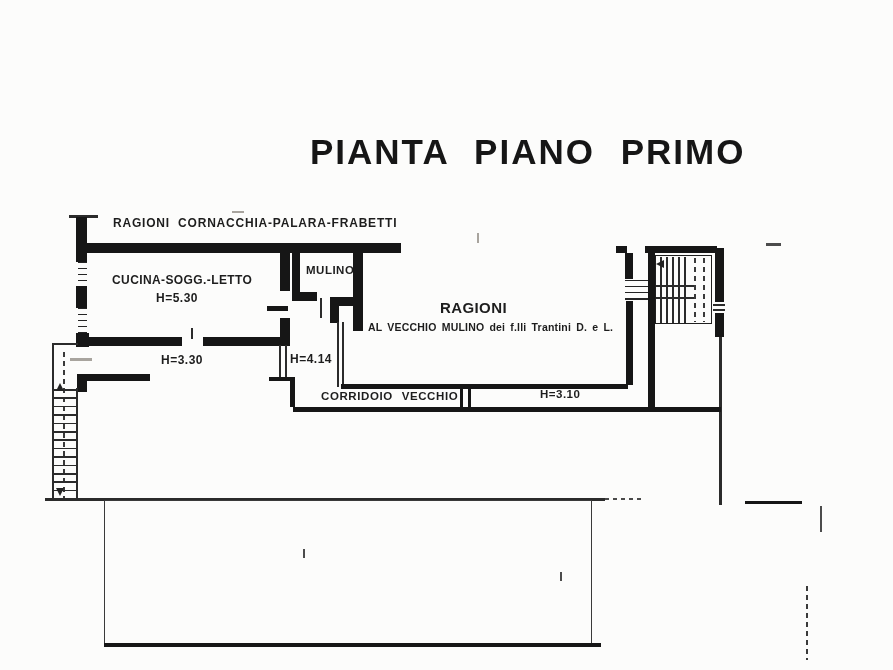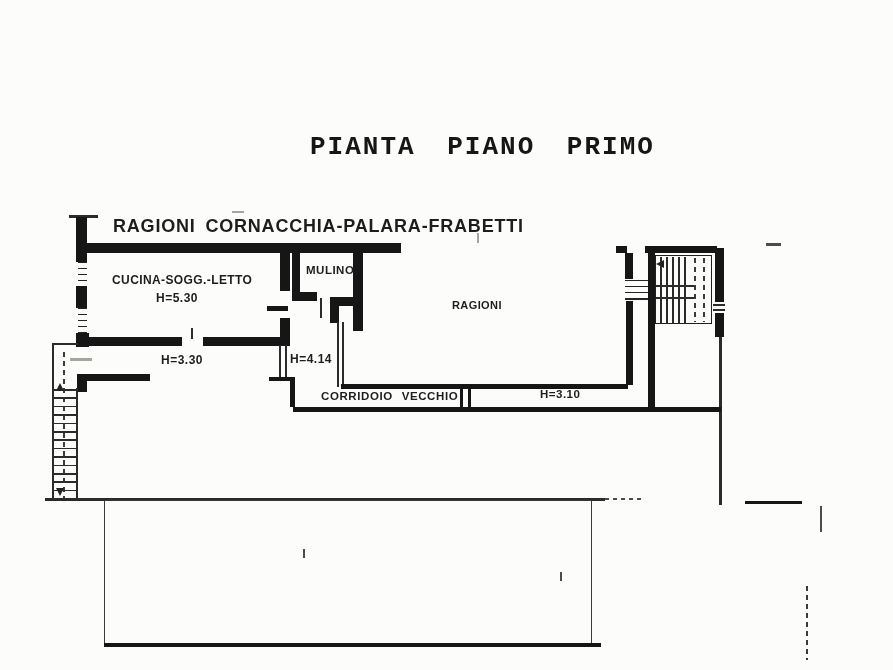--- a/index.html
+++ b/index.html
@@ -5,29 +5,28 @@
   html,body{margin:0;padding:0;background:#ffffff;}
   .page{
     position:relative;width:893px;height:670px;overflow:hidden;
     background:#fcfcfb;
     font-family:"Liberation Sans", sans-serif;
     color:#1d1d1d;
   }
   .lbl{position:absolute;font-weight:bold;white-space:nowrap;color:#1d1d1d;}
   .title{
     position:absolute;left:310px;top:132px;
-    font-size:26px;font-weight:bold;letter-spacing:2px;word-spacing:14px;
+    font-size:35px;font-weight:bold;letter-spacing:2px;word-spacing:14px;
     color:#161616;
-    font-family:Liberation Mono, monospace;
   }
-  .owners-top{left:113px;top:216px;font-size:18px;letter-spacing:0.8px;word-spacing:4px;}
+  .owners-top{left:113px;top:216px;font-size:12px;letter-spacing:0.8px;word-spacing:4px;}
   .room-cucina{left:112px;top:273px;font-size:12px;letter-spacing:0.4px;}
   .room-cucina-h{left:156px;top:291px;font-size:12px;letter-spacing:0.5px;}
   .room-bagno{left:306px;top:264px;font-size:11.5px;letter-spacing:0.5px;}
-  .owners-r1{left:452px;top:299px;font-size:11px;letter-spacing:0.4px;}
+  .owners-r1{left:440px;top:299px;font-size:15px;letter-spacing:0.4px;}
   .owners-r2{left:368px;top:321px;font-size:10.5px;letter-spacing:0.2px;word-spacing:2px;}
   .h-330{left:161px;top:353px;font-size:12px;letter-spacing:0.5px;}
   .h-307{left:290px;top:352px;font-size:12px;letter-spacing:0.5px;}
   .corridoio{left:321px;top:390px;font-size:11.5px;letter-spacing:0.6px;word-spacing:5px;}
   .h-310{left:540px;top:388px;font-size:11.5px;letter-spacing:0.5px;}
 
   
   .w{position:absolute;background:#161616;}
   .t{position:absolute;background:#2b2b2b;}
   .faint{position:absolute;background:#a8a49e;}
@@ -47,20 +46,21 @@
 
 <div class="page">
 
   <div class="title">PIANTA PIANO PRIMO</div>
 
   <div class="lbl owners-top">RAGIONI CORNACCHIA-PALARA-FRABETTI</div>
   <div class="lbl room-cucina">CUCINA-SOGG.-LETTO</div>
   <div class="lbl room-cucina-h">H=5.30</div>
   <div class="lbl room-bagno">MULINO</div>
   <div class="lbl owners-r1">RAGIONI</div>
+  <div class="lbl owners-r2">AL VECCHIO MULINO dei f.lli Trantini D. e L.</div>
   <div class="lbl h-330">H=3.30</div>
   <div class="lbl h-307">H=4.14</div>
   <div class="lbl corridoio">CORRIDOIO VECCHIO</div>
   <div class="lbl h-310">H=3.10</div>
 
   <div id="geom">
       <div class="t" style="left: 69px; top: 215px; width: 29px; height: 2.5px;"></div>
       <div class="w" style="left: 76px; top: 217px; width: 11px; height: 45px;"></div>
       <div class="hz" style="left: 78px; top: 262px; width: 9px; height: 24px;"></div>
       <div class="w" style="left: 76px; top: 286px; width: 11px; height: 22px;"></div>

